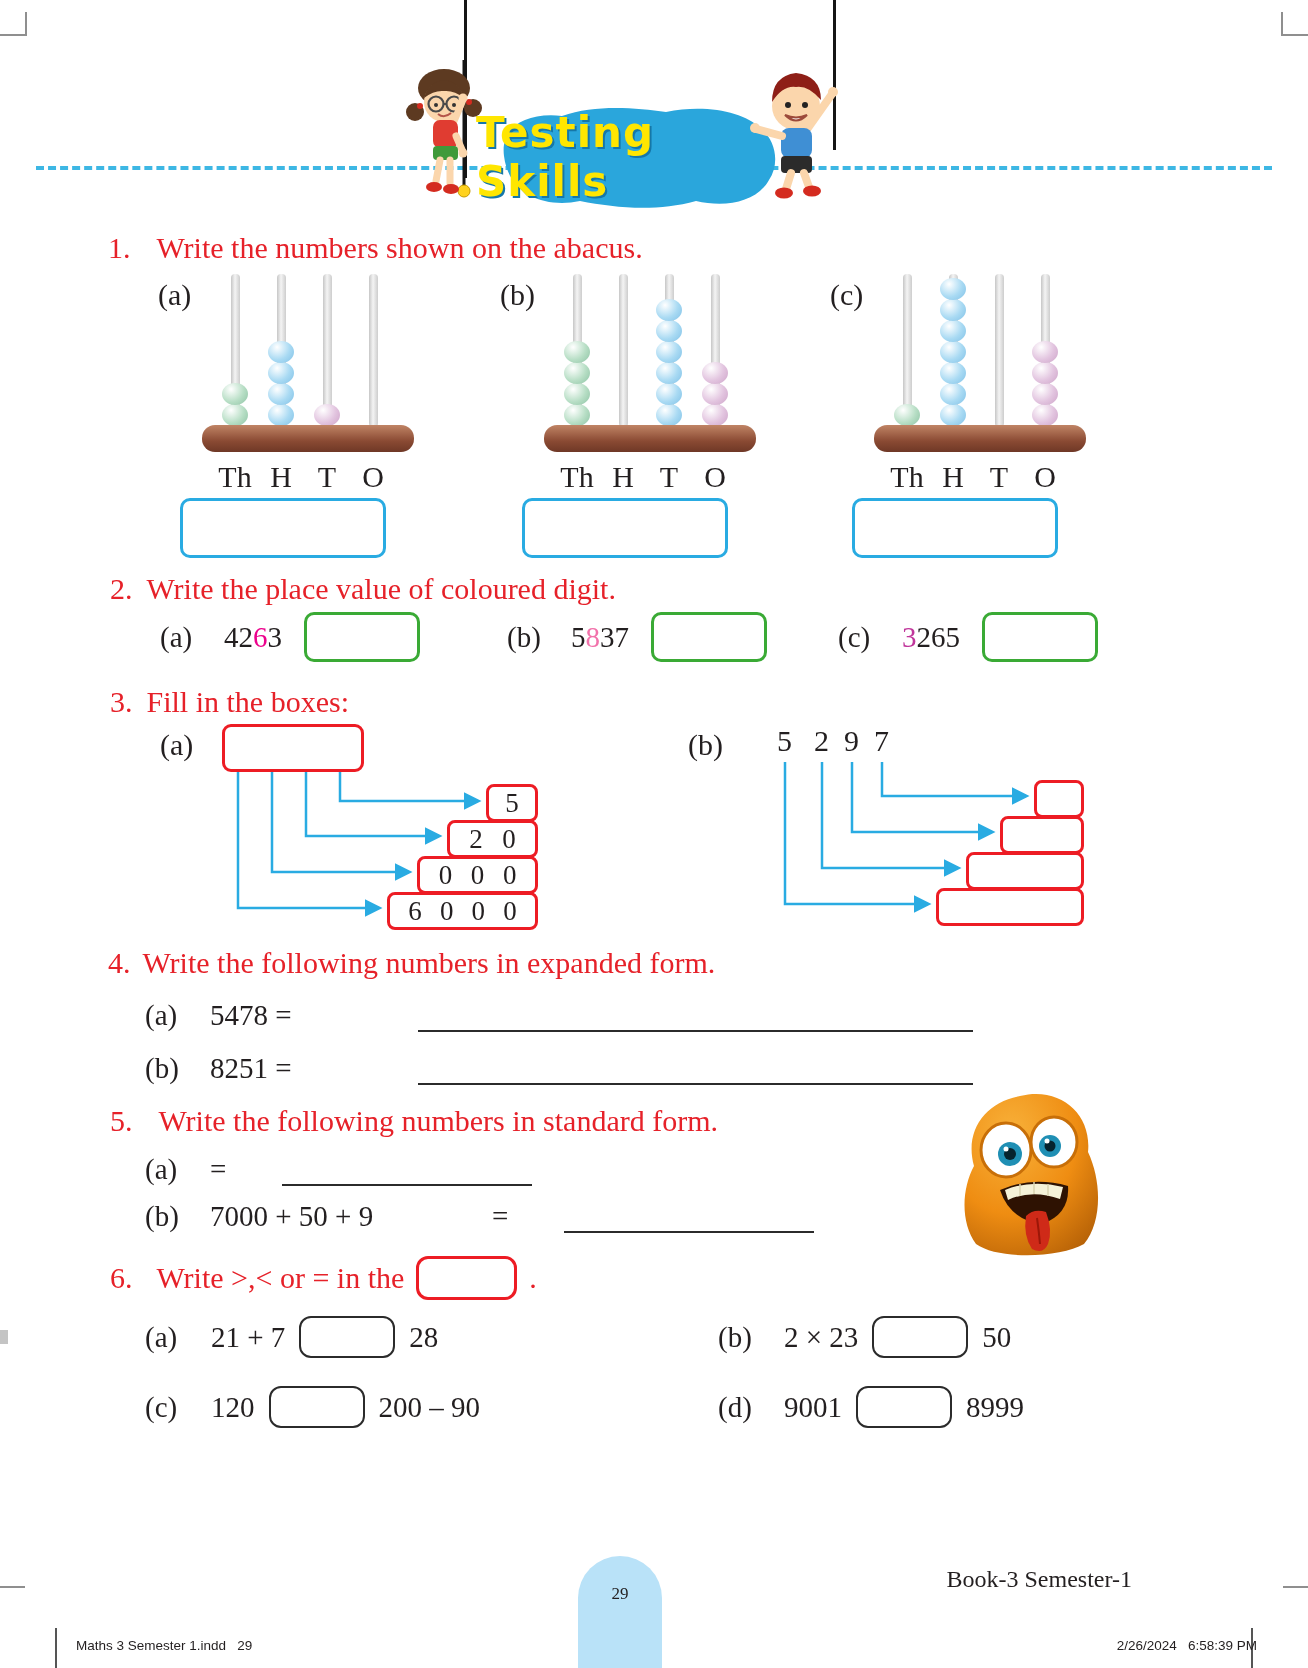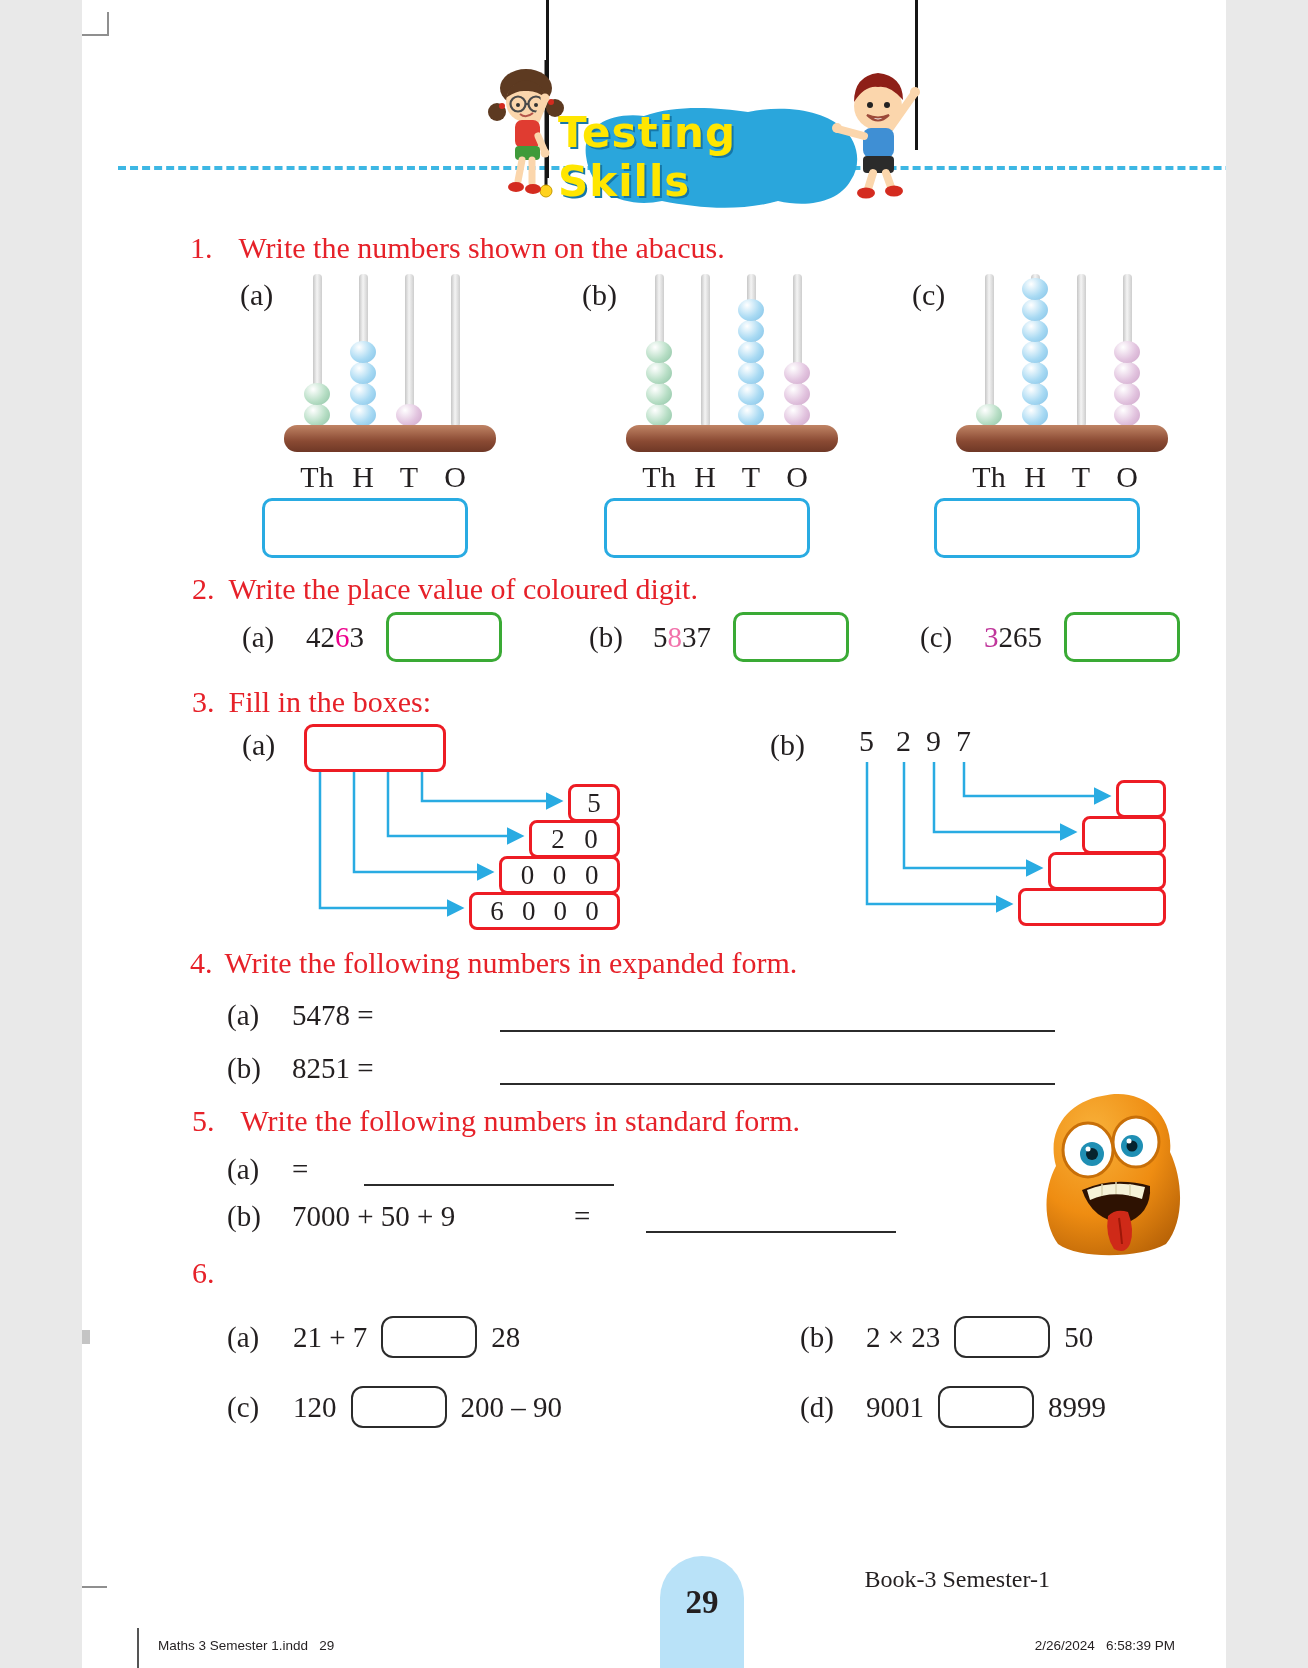--- a/index.html
+++ b/index.html
@@ -1,16 +1,16 @@
 <!DOCTYPE html>
 <html><head>
 <meta charset="utf-8">
 <style>
   html,body{margin:0;padding:0;background:#e9e9e9;}
-  .page{position:relative;width:1144px;height:1668px;margin:0 auto;background:#ffffff;
+  .page{position:relative;width:1308px;height:1668px;margin:0 auto;background:#ffffff;
         font-family:"Liberation Serif",serif;color:#231f20;overflow:hidden;}
 
   
   .crop{position:absolute;background:#8f8f8f;}
   .rule-v{position:absolute;width:2px;background:#555;}
 
   
   .rope{position:absolute;top:0;width:3px;background:#151515;z-index:3;}
   #rope-girl{left:464px;height:178px;}
   #rope-boy{left:833px;height:150px;}
@@ -92,21 +92,21 @@
   #q6c{left:145px;top:1386px}#q6d{left:718px;top:1386px}
   .q6-item .lbl{width:52px;}
   .q6-box{width:92px;height:38px;border:2px solid #2b2b2b;border-radius:12px;}
 
   
   #monster{position:absolute;left:950px;top:1086px;width:158px;height:172px;}
 
   
   .tombstone{position:absolute;left:578px;top:1556px;width:84px;height:112px;background:#b9e2f8;
              border-radius:42px 42px 0 0;display:flex;justify-content:center;}
-  .tombstone .pn{margin-top:28px;font-size:33px;font-weight:bold;}
+  .tombstone .pn{margin-top:28px;font-size:17px;font-weight:normal;}
   .book-label{position:absolute;right:176px;top:1566px;font-size:24px;}
   .print-text{position:absolute;top:1638px;font-family:"Liberation Sans",sans-serif;font-size:13.5px;white-space:pre;}
   #print-left{left:76px;text-align:center;}
   #print-right{right:51px;}
 </style>
 </head>
 <body>
 
 <div class="page">
 
@@ -401,20 +401,25 @@
       <line x1="70" y1="98" x2="70" y2="110" stroke="#d8d3b0" stroke-width="1.5"></line>
       <line x1="84" y1="96" x2="84" y2="108" stroke="#d8d3b0" stroke-width="1.5"></line>
       <line x1="98" y1="98" x2="98" y2="110" stroke="#d8d3b0" stroke-width="1.5"></line>
       <path d="M76,130 Q73,150 82,163 Q93,169 98,158 Q103,144 96,126 Q84,122 76,130 Z" fill="#cf2a18"></path>
       <path d="M87,132 Q89,146 90,158" stroke="#9c1708" stroke-width="2" fill="none"></path>
     </svg>
   </div>
 
   <div class="qh" id="q6-heading">
     <span class="qn">6.</span>
+    <span style="display:flex;align-items:center;gap:10px;">
+      <span>Write &gt;,&lt; or = in the</span>
+      <span class="cmp-box"></span>
+      <span>.</span>
+    </span>
   </div>
   <div class="q6-item" id="q6a">
     <span class="lbl">(a)</span>
     <span>21 + 7</span>
     <span class="q6-box"></span>
     <span>28</span>
   </div>
   <div class="q6-item" id="q6b">
     <span class="lbl">(b)</span>
     <span>2 × 23</span>

